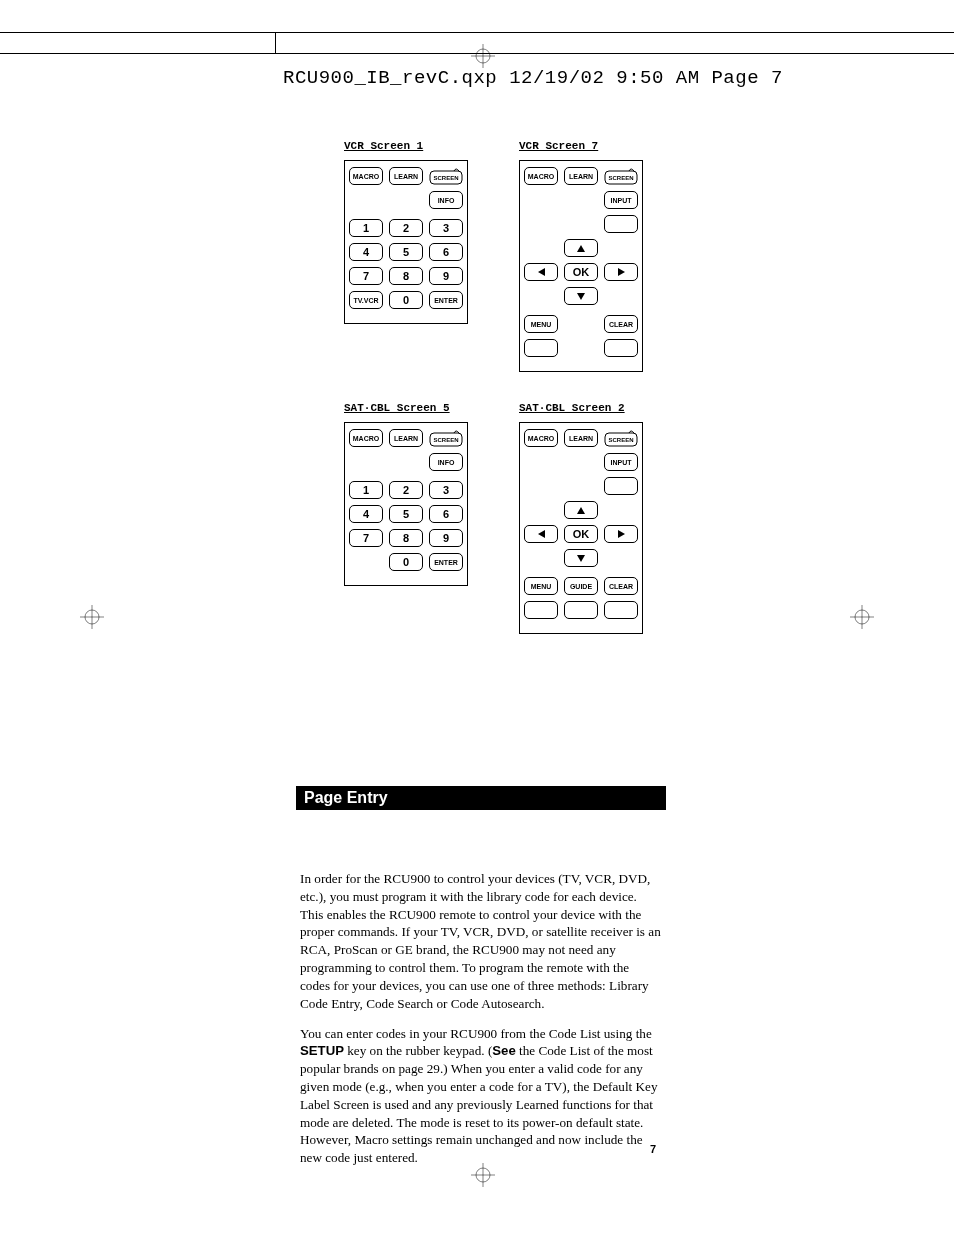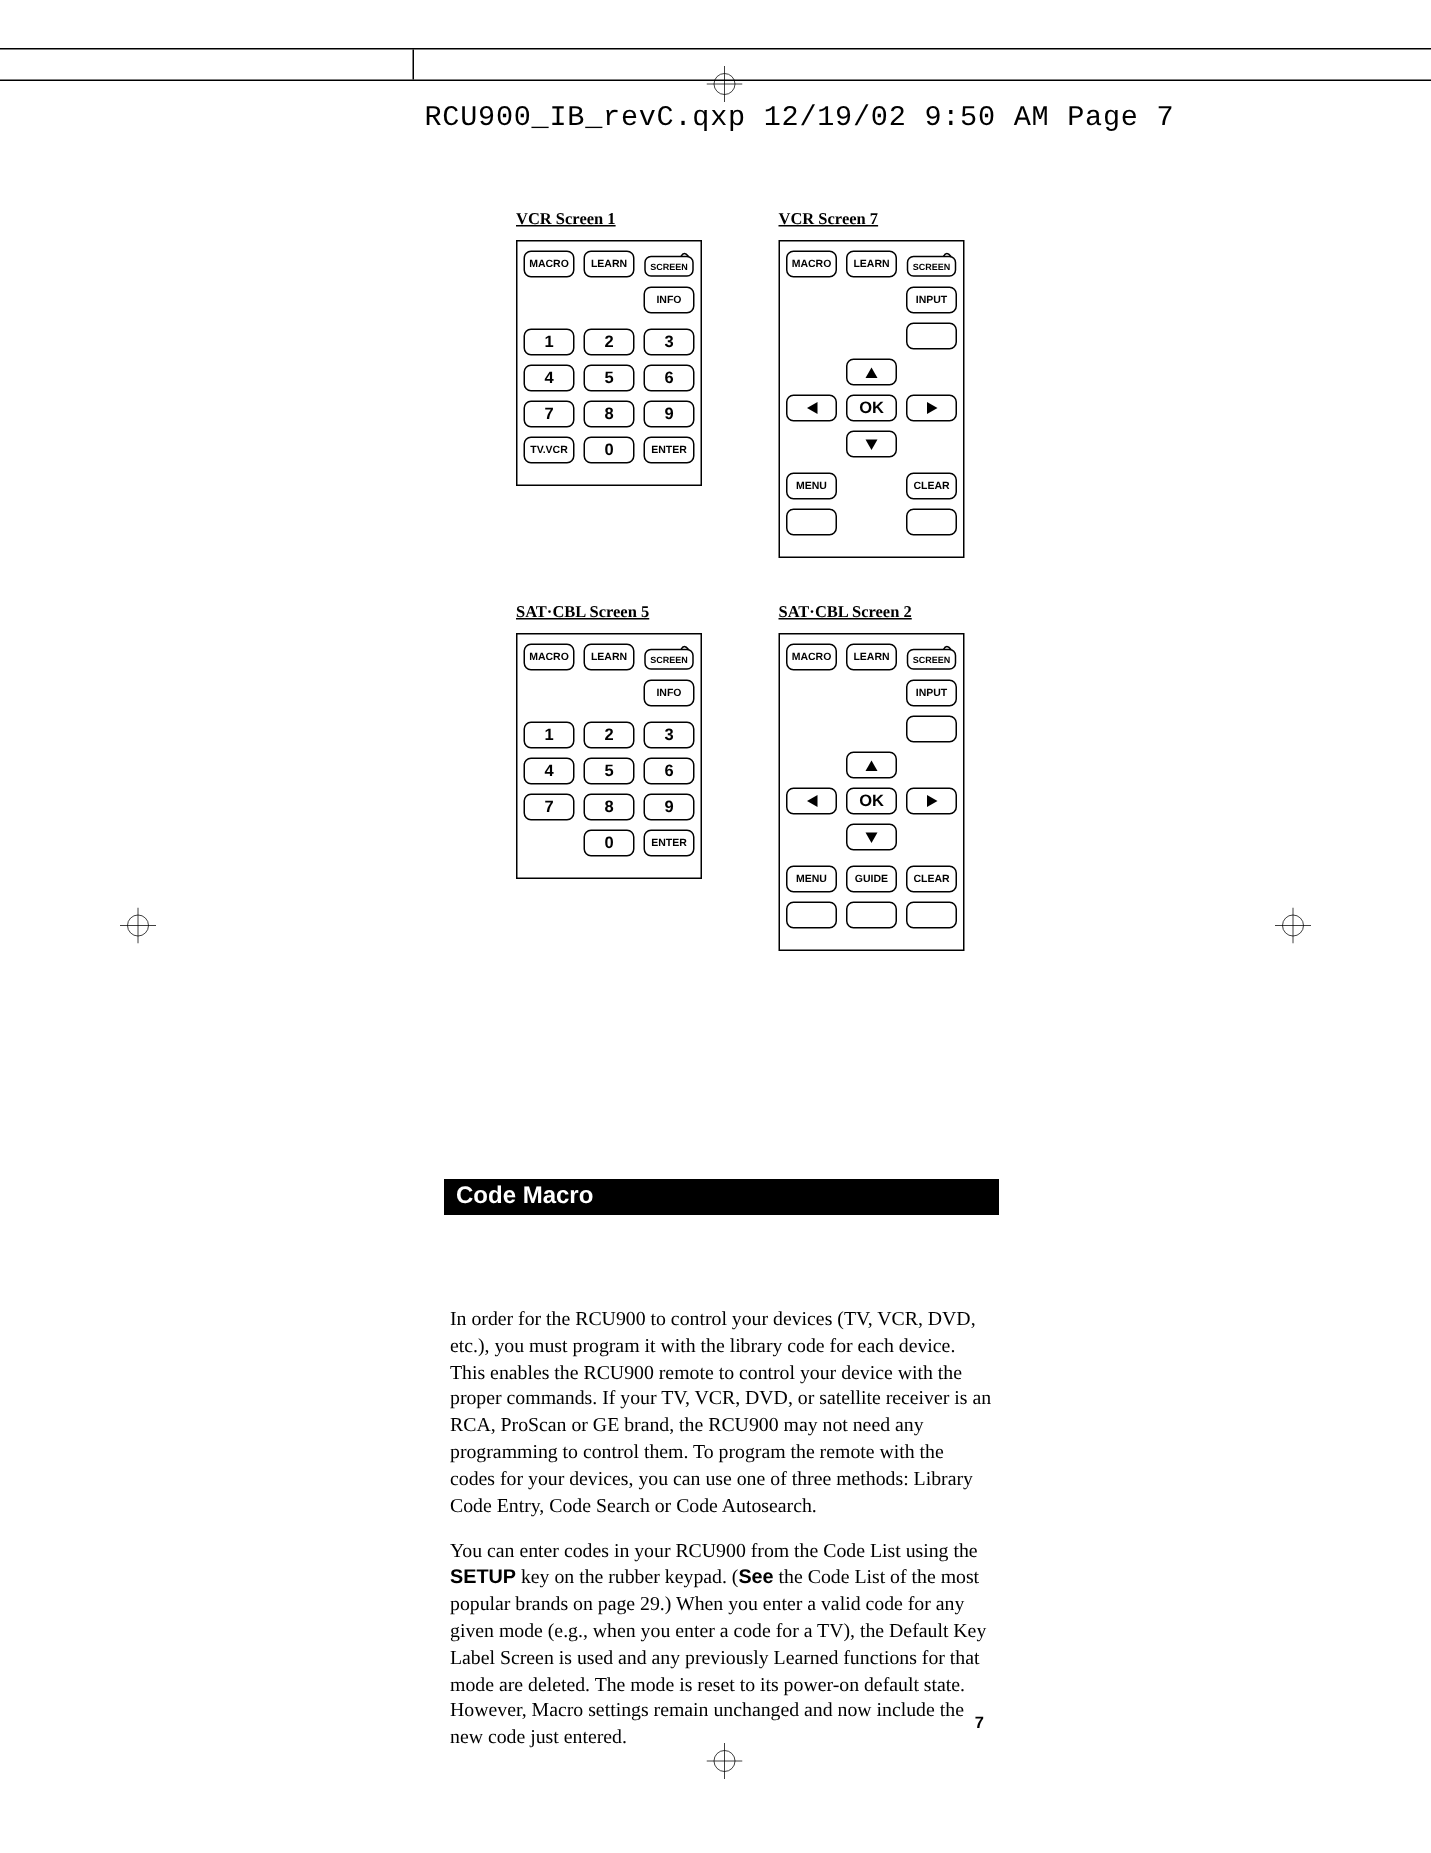--- a/index.html
+++ b/index.html
@@ -17,21 +17,21 @@
   .trim-top { position: absolute; top: 44px; left: 471px; }
   .trim-bot { position: absolute; bottom: 44px; left: 471px; }
   .trim svg, .trim-top svg, .trim-bot svg { width: 24px; height: 24px; }
   .trim-left { position: absolute; top: 605px; left: 80px; }
   .trim-right { position: absolute; top: 605px; right: 80px; }
 
   
   .figs { position: absolute; top: 140px; left: 344px; width: 325px; }
   .fig-row { display: flex; justify-content: space-between; margin-bottom: 30px; }
   .fig-col { width: 150px; }
-  .fig-title { font-family: Liberation Serif, serif; font-size: 11px; font-weight: bold; text-decoration: underline; margin-bottom: 8px; }
+  .fig-title { font-family: Liberation Mono, monospace; font-size: 11px; font-weight: bold; text-decoration: underline; margin-bottom: 8px; }
   .panel { border: 1px solid #000; width: 124px; padding: 6px 4px 8px 4px; position: relative; }
   .panel-row { display: flex; justify-content: space-between; margin-bottom: 6px; }
   .panel-row.center { justify-content: center; }
   .panel-row.end { justify-content: flex-end; }
   .panel-row.gap { margin-top: 10px; }
   .softkey { width: 34px; height: 18px; border: 1px solid #000; border-radius: 5px; display: flex; align-items: center; justify-content: center; font-family: Arial, sans-serif; font-size: 7px; font-weight: bold; }
   .softkey.num { font-size: 11px; }
   .softkey.sm { font-size: 7px; }
 
   
@@ -286,21 +286,21 @@
             <div class="softkey"></div>
             <div class="softkey"></div>
           </div>
         </div>
       </div>
     </div>
 
   </div>
 
   <div class="sect-bar">
-    <span>Code Macro</span>
+    <span>Page Entry</span>
   </div>
 
   <div class="body-text">
     <p>In order for the RCU900 to control your devices (TV, VCR, DVD, etc.), you must program it with the library code for each device. This enables the RCU900 remote to control your device with the proper commands. If your TV, VCR, DVD, or satellite receiver is an RCA, ProScan or GE brand, the RCU900 may not need any programming to control them. To program the remote with the codes for your devices, you can use one of three methods: Library Code Entry, Code Search or Code Autosearch.</p>
     <p>
       <span>You can enter codes in your RCU900 from the Code List using the </span><span class="b">SETUP</span><span> key on the rubber keypad. (</span><span class="b">See</span><span> the Code List of the most popular brands on page 29.) When you enter a valid code for any given mode (e.g., when you enter a code for a TV), the Default Key Label Screen is used and any previously Learned functions for that mode are deleted. The mode is reset to its power-on default state. However, Macro settings remain unchanged and now include the new code just entered.</span>
     </p>
   </div>
 
   <div class="page-num">7</div>

